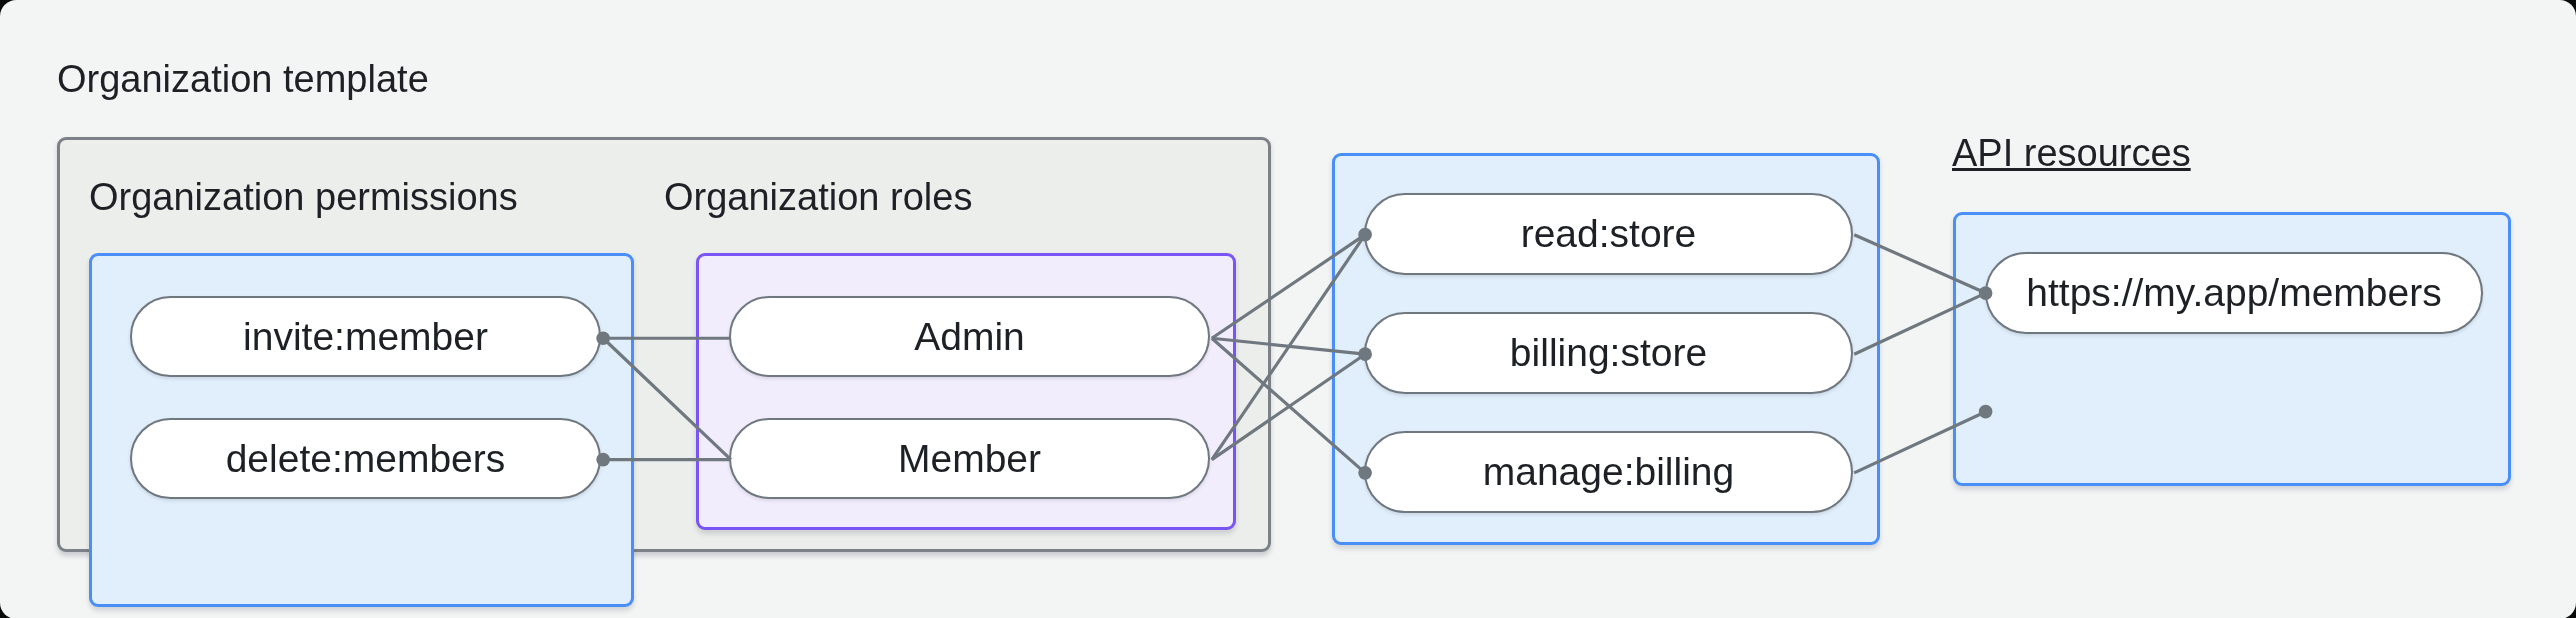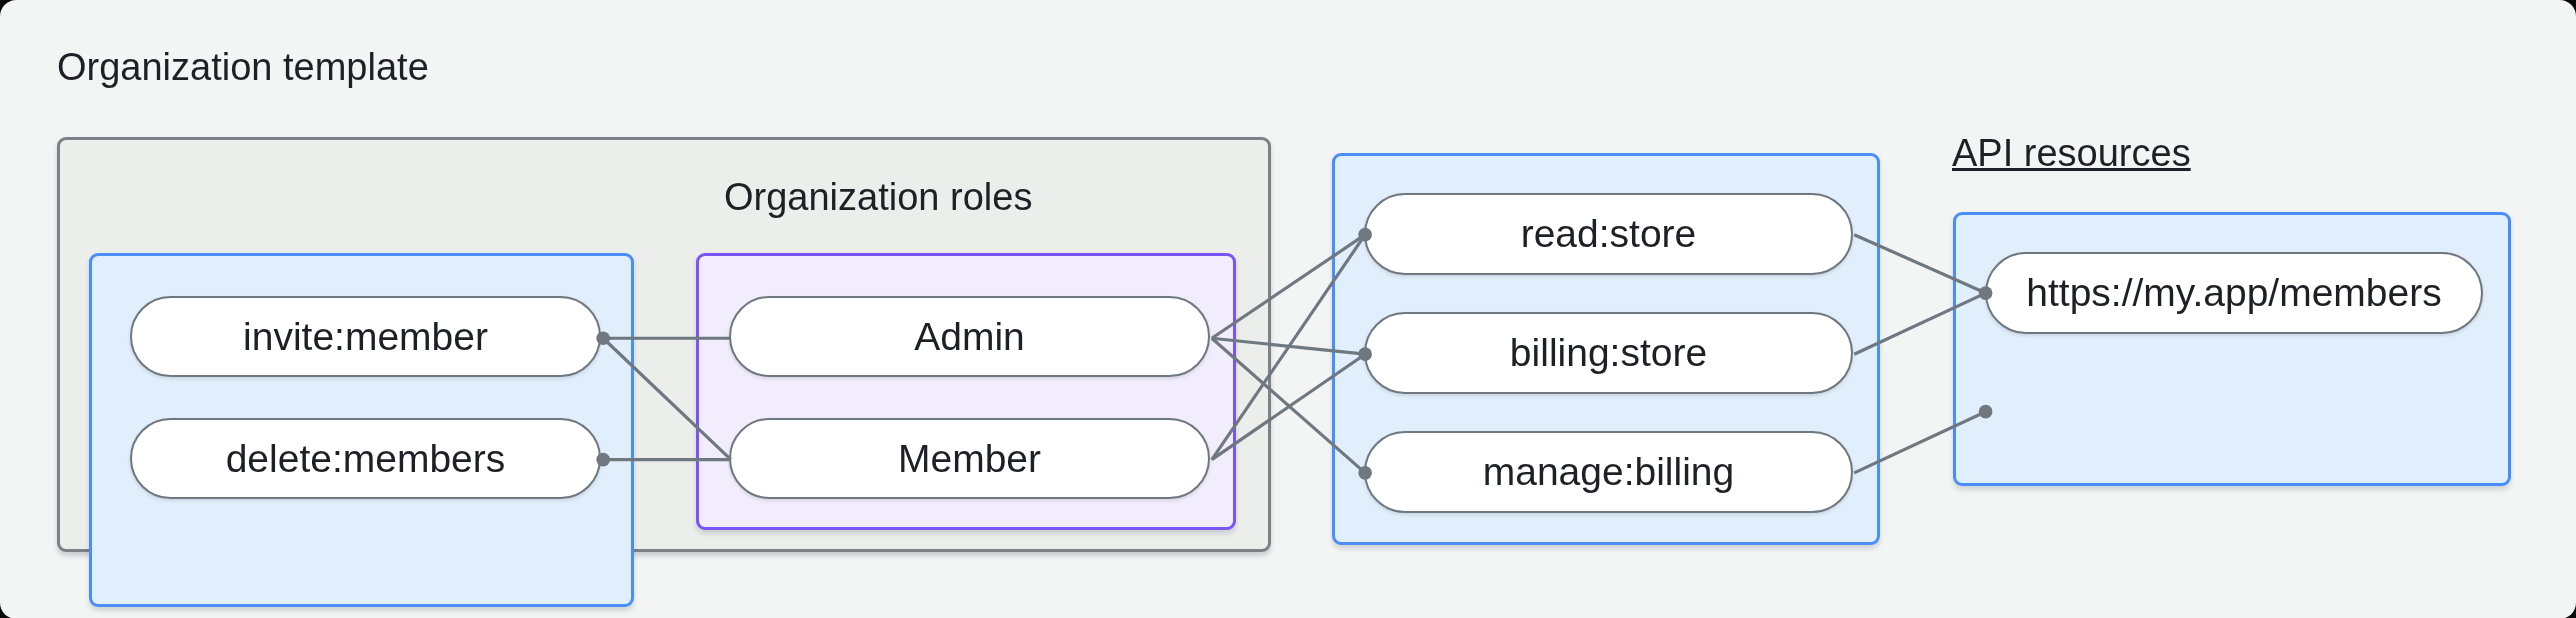--- a/index.html
+++ b/index.html
@@ -47,21 +47,21 @@
     background: #f2edfc;
     border: 3.7px solid #7a55f6;
     box-shadow: 0 3.7px 5.5px rgba(16,24,40,0.14);
   }
   .box-orgperm  { left: 29px;  top: 113px; width: 545px; height: 354px; }
   .box-orgroles { left: 636px; top: 113px; width: 540px; height: 277px; padding-left: 45px; }
   .box-permissions { left: 1332px; top: 153px; width: 548px; height: 392px; z-index: 1; }
   .box-api         { left: 1953px; top: 212px; width: 558px; height: 274px; z-index: 1; padding-left: 19px; }
   .inner-label { position: absolute; }
   .lbl-orgperm  { left: 29px;  top: 38px; }
-  .lbl-orgroles { left: 664px; top: 38px; }
+  .lbl-orgroles { left: 604px; top: 38px; }
   .pill {
     position: absolute;
     box-sizing: border-box;
     background: #ffffff;
     border: 2.7px solid #6f777f;
     border-radius: 42px;
     display: flex;
     align-items: center;
     justify-content: center;
     font-size: 39px;
@@ -88,24 +88,25 @@
     pointer-events: none;
   }
   #edge-layer { z-index: 2; }
   #dot-layer  { z-index: 4; }
 </style>
 </head>
 <body>
 
 <div class="canvas" id="canvas">
 
-  <div class="section-label" style="left:57px; top:48px;">Organization template</div>
+  <div class="section-label" style="left:57px; top:60px;">Organization template</div>
 
   <div class="box box-gray">
 
+    <div class="section-label inner-label lbl-orgperm">Organization permissions</div>
 
     <div class="section-label inner-label lbl-orgroles">Organization roles</div>
 
     <div class="box box-blue box-orgperm">
       <div class="pill pill-row-a">invite:member</div>
       <div class="pill pill-row-b">delete:members</div>
     </div>
 
     <div class="box box-purple box-orgroles">
       <div class="pill pill-row-a">Admin</div>

